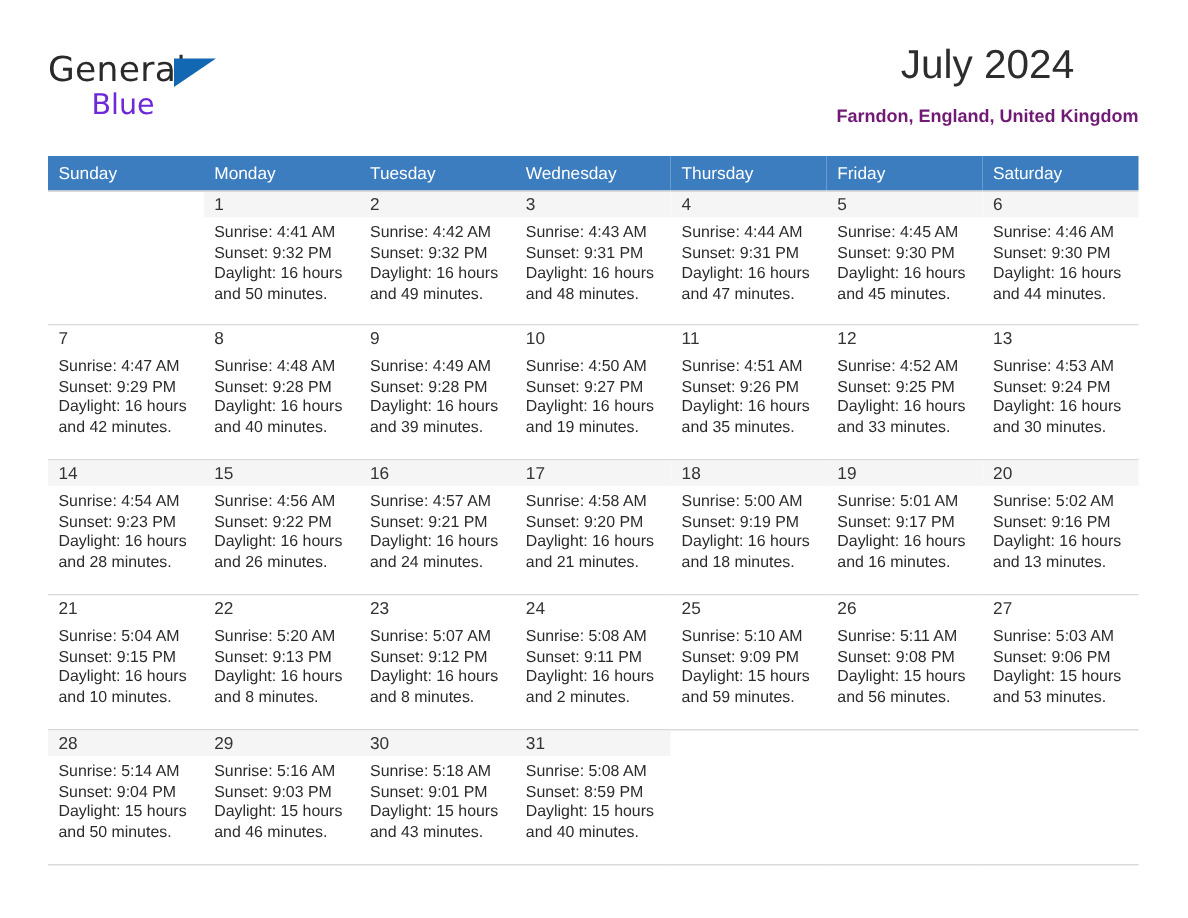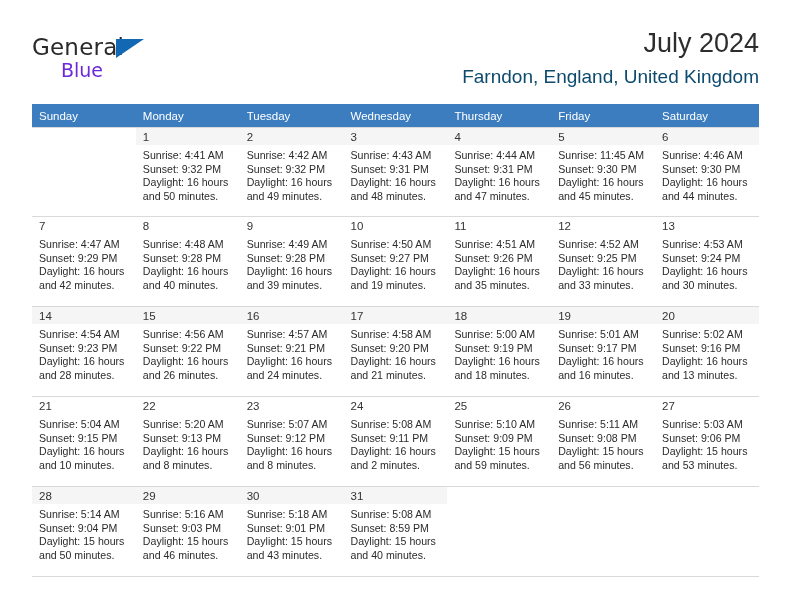--- a/index.html
+++ b/index.html
@@ -64,34 +64,34 @@
     color: #6d28d9;
     font-family: "DejaVu Sans", sans-serif;
     font-weight: 400;
     line-height: 26px;
   }
 
   .title-block {
     position: absolute;
     right: 0;
     top: 0;
-    text-align: right;
+    text-align: center;
   }
   .cal-title {
     font-size: 27px;
     color: #2d2d2d;
     font-weight: 400;
     line-height: 34px;
     white-space: nowrap;
   }
   .cal-subtitle {
     margin-top: 8px;
-    font-size: 19px;
-    color: #0c4a6e;
-    font-weight: 400;
+    font-size: 12px;
+    color: #701a75;
+    font-weight: 700;
     line-height: 18px;
     white-space: nowrap;
   }
 
   
   .calendar {
     position: absolute;
     left: 32px;
     top: 104px;
     width: 727px;
@@ -244,21 +244,21 @@
                   <div>Sunset: 9:31 PM</div>
                   <div>Daylight: 16 hours</div>
                   <div>and 47 minutes.</div>
                 </div>
               </div>
             </td>
             <td>
               <div class="cell-inner">
                 <div class="daynum-bar">5</div>
                 <div class="cell-body">
-                  <div>Sunrise: 11:45 AM</div>
+                  <div>Sunrise: 4:45 AM</div>
                   <div>Sunset: 9:30 PM</div>
                   <div>Daylight: 16 hours</div>
                   <div>and 45 minutes.</div>
                 </div>
               </div>
             </td>
             <td>
               <div class="cell-inner">
                 <div class="daynum-bar">6</div>
                 <div class="cell-body">

